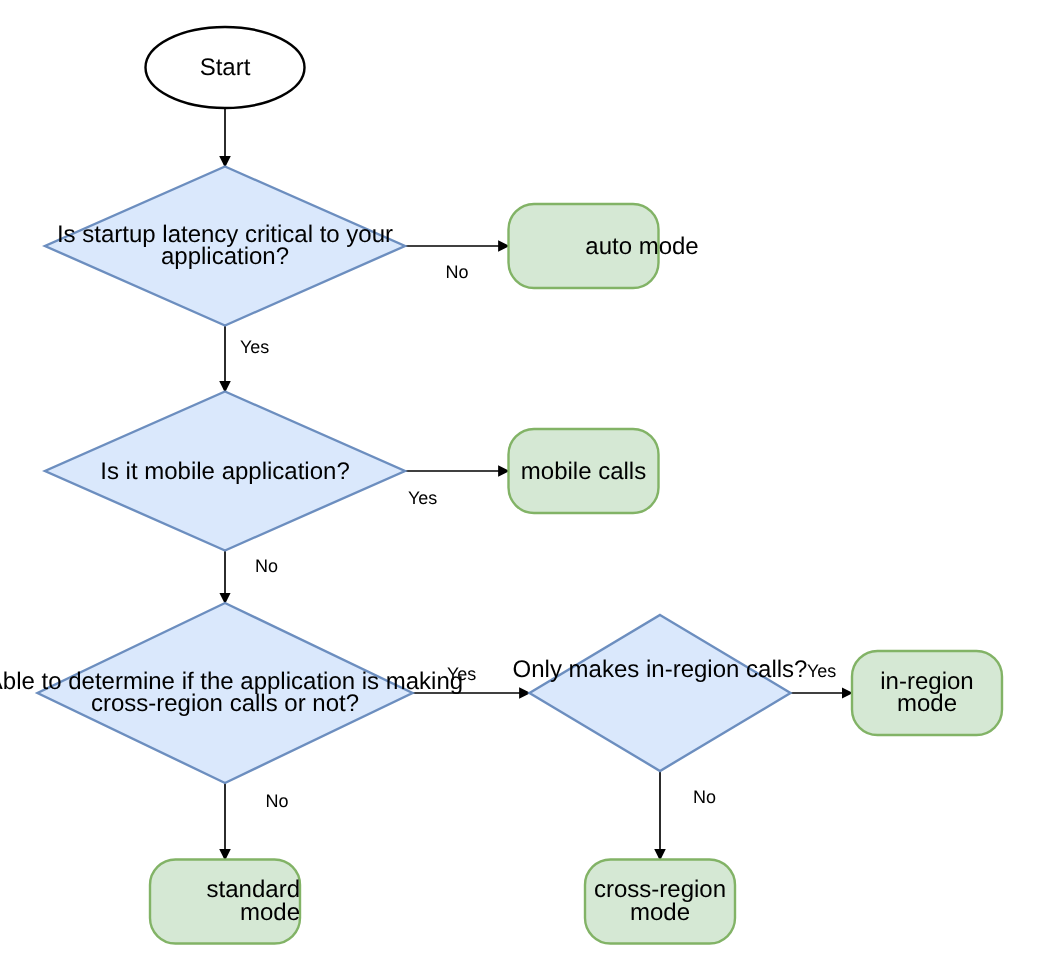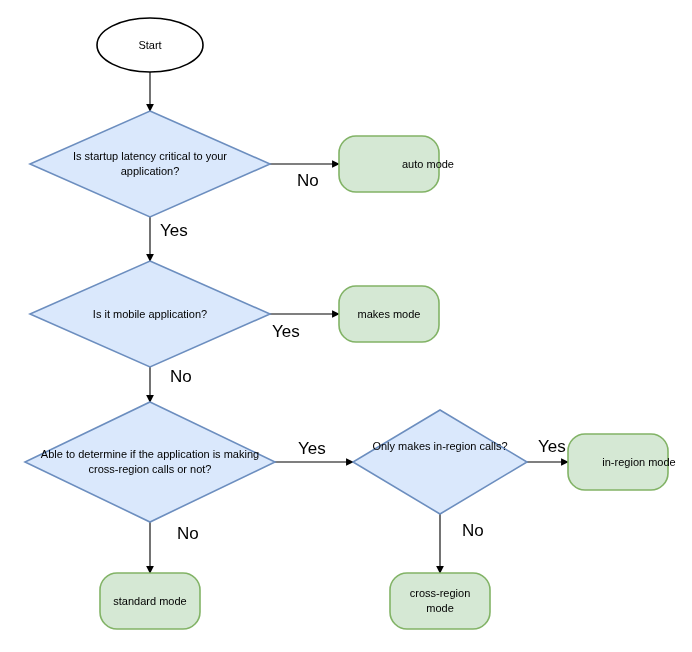--- a/index.html
+++ b/index.html
@@ -23,33 +23,33 @@
     left: 0;
     top: 0;
     width: 692px;
     height: 652px;
   }
   .node-label {
     position: absolute;
     text-align: center;
     color: #000000;
     font-family: "Liberation Sans", sans-serif;
-    font-size: 11px;
+    font-size: 16px;
     line-height: 15px;
     white-space: pre-line;
     pointer-events: none;
     display: flex;
     align-items: center;
     justify-content: center;
   }
   .edge-label {
     position: absolute;
     color: #000000;
     font-family: "Liberation Sans", sans-serif;
-    font-size: 17px;
+    font-size: 12px;
     line-height: 14px;
     white-space: nowrap;
     background: transparent;
   }
 </style>
 </head>
 <body>
 
 <div id="canvas">
   <svg id="diagram-svg" viewBox="0 0 692 652" xmlns="http://www.w3.org/2000/svg">
@@ -89,22 +89,22 @@
       <div class="edge-label" style="left: 170px; top: 370px;">No</div>
       <div class="edge-label" style="left: 298px; top: 442px;">Yes</div>
       <div class="edge-label" style="left: 177px; top: 527px;">No</div>
       <div class="edge-label" style="left: 538px; top: 440px;">Yes</div>
       <div class="edge-label" style="left: 462px; top: 524px;">No</div>
       <div class="node-label" style="left: 97px; top: 18px; width: 106px; height: 54px;">Start</div>
       <div class="node-label" style="left: -20px; top: 144px; width: 340px; height: 40px;">Is startup latency critical to your
 application?</div>
       <div class="node-label" style="left: 339px; top: 136px; width: 100px; height: 56px; margin-left: 39px;">auto mode</div>
       <div class="node-label" style="left: -20px; top: 294px; width: 340px; height: 40px;">Is it mobile application?</div>
-      <div class="node-label" style="left: 339px; top: 286px; width: 100px; height: 56px;">makes mode</div>
+      <div class="node-label" style="left: 339px; top: 286px; width: 100px; height: 56px;">mobile calls</div>
       <div class="node-label" style="left: -20px; top: 442px; width: 340px; height: 40px;">Able to determine if the application is making
 cross-region calls or not?</div>
       <div class="node-label" style="left: 270px; top: 426px; width: 340px; height: 40px;">Only makes in-region calls?</div>
-      <div class="node-label" style="left: 568px; top: 434px; width: 100px; height: 56px; padding-left: 21px;">in-region mode</div>
-      <div class="node-label" style="left: 100px; top: 573px; width: 100px; height: 56px;">standard mode</div>
+      <div class="node-label" style="left: 568px; top: 434px; width: 100px; height: 56px;">in-region mode</div>
+      <div class="node-label" style="left: 100px; top: 573px; width: 100px; height: 56px; text-align: right;">standard mode</div>
       <div class="node-label" style="left: 390px; top: 573px; width: 100px; height: 56px; text-align: center;">cross-region
 mode</div>
     </div>
 </div>
 
 </body></html>

